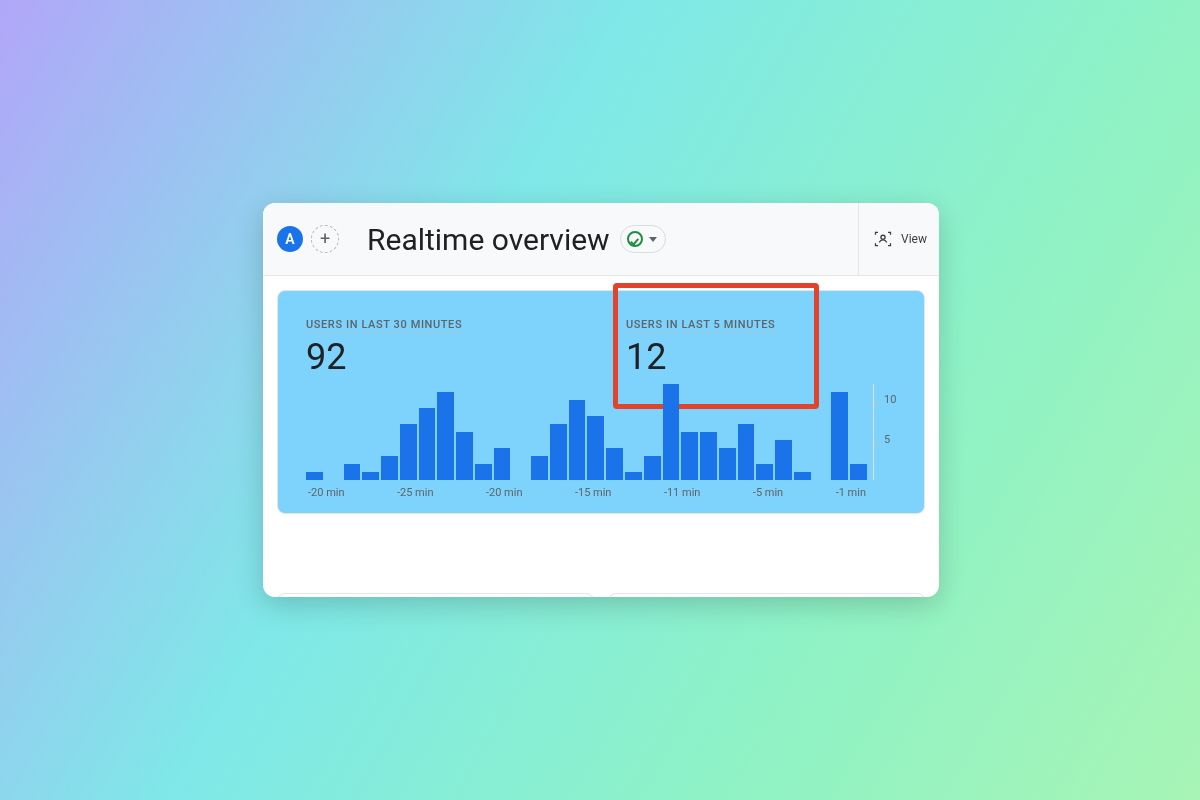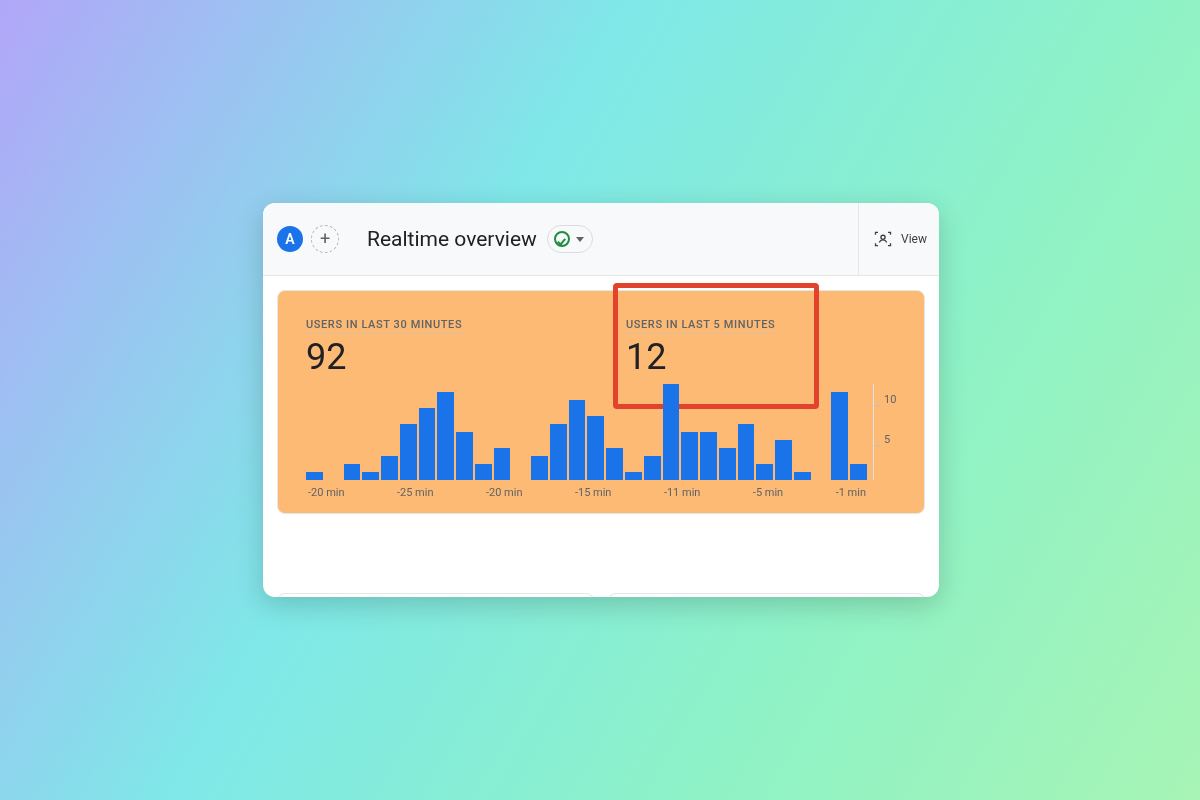--- a/index.html
+++ b/index.html
@@ -50,21 +50,21 @@
     border: 1px dashed #b7b7b7;
     border-radius: 50%;
     color: #5f6368;
     display: flex; align-items: center; justify-content: center;
     font-size: 18px;
     line-height: 1;
     margin-right: 28px;
     cursor: pointer;
   }
   .title {
-    font-size: 21px;
+    font-size: 30px;
     color: #202124;
     font-weight: 400;
     flex: 0 0 auto;
     margin-right: 10px;
     text-align: right;
   }
   .status-pill {
     display: inline-flex;
     align-items: center;
     gap: 6px;
@@ -113,21 +113,21 @@
 
   .body {
     padding: 4px 0 0 0;
   }
   .panel {
     margin: 10px 14px 0 14px;
     border: 1px solid #e6e6e6;
     border-radius: 8px;
     padding: 22px 20px 14px 28px;
     position: relative;
-    background: #fdba74;
+    background: #7dd3fc;
   }
   .metrics-row {
     display: flex;
     position: relative;
   }
   .metric {
     min-width: 220px;
   }
   .metric-label {
     font-size: 11px;

